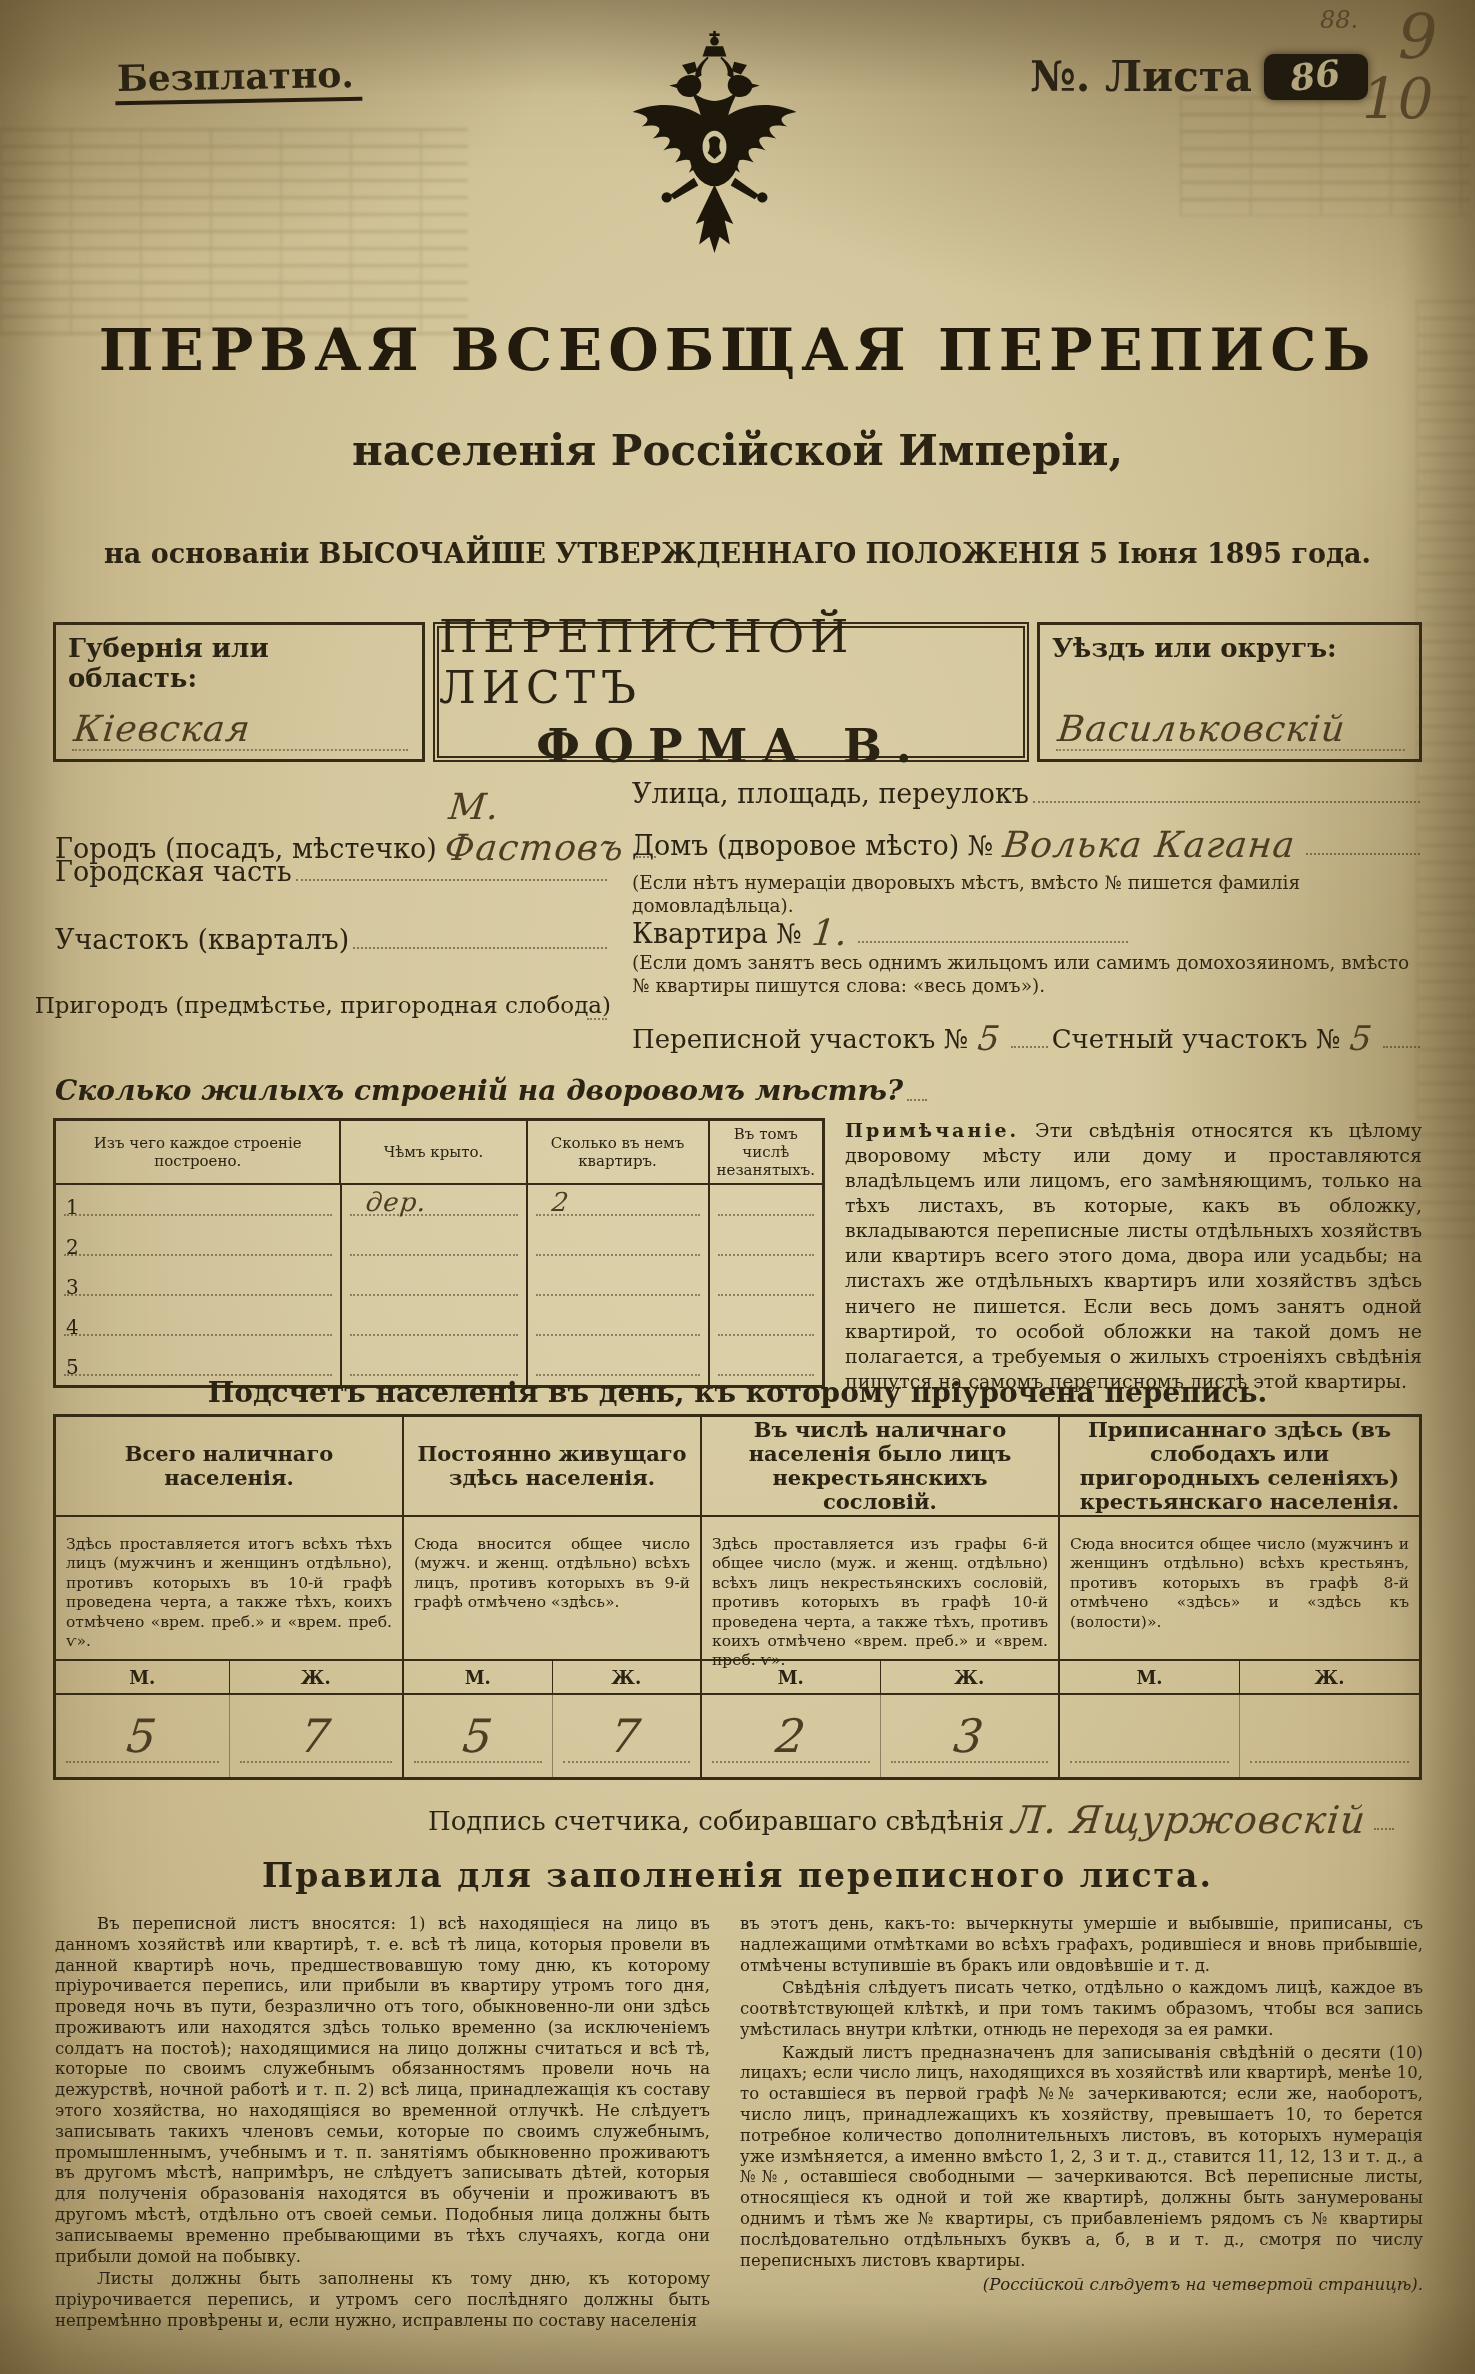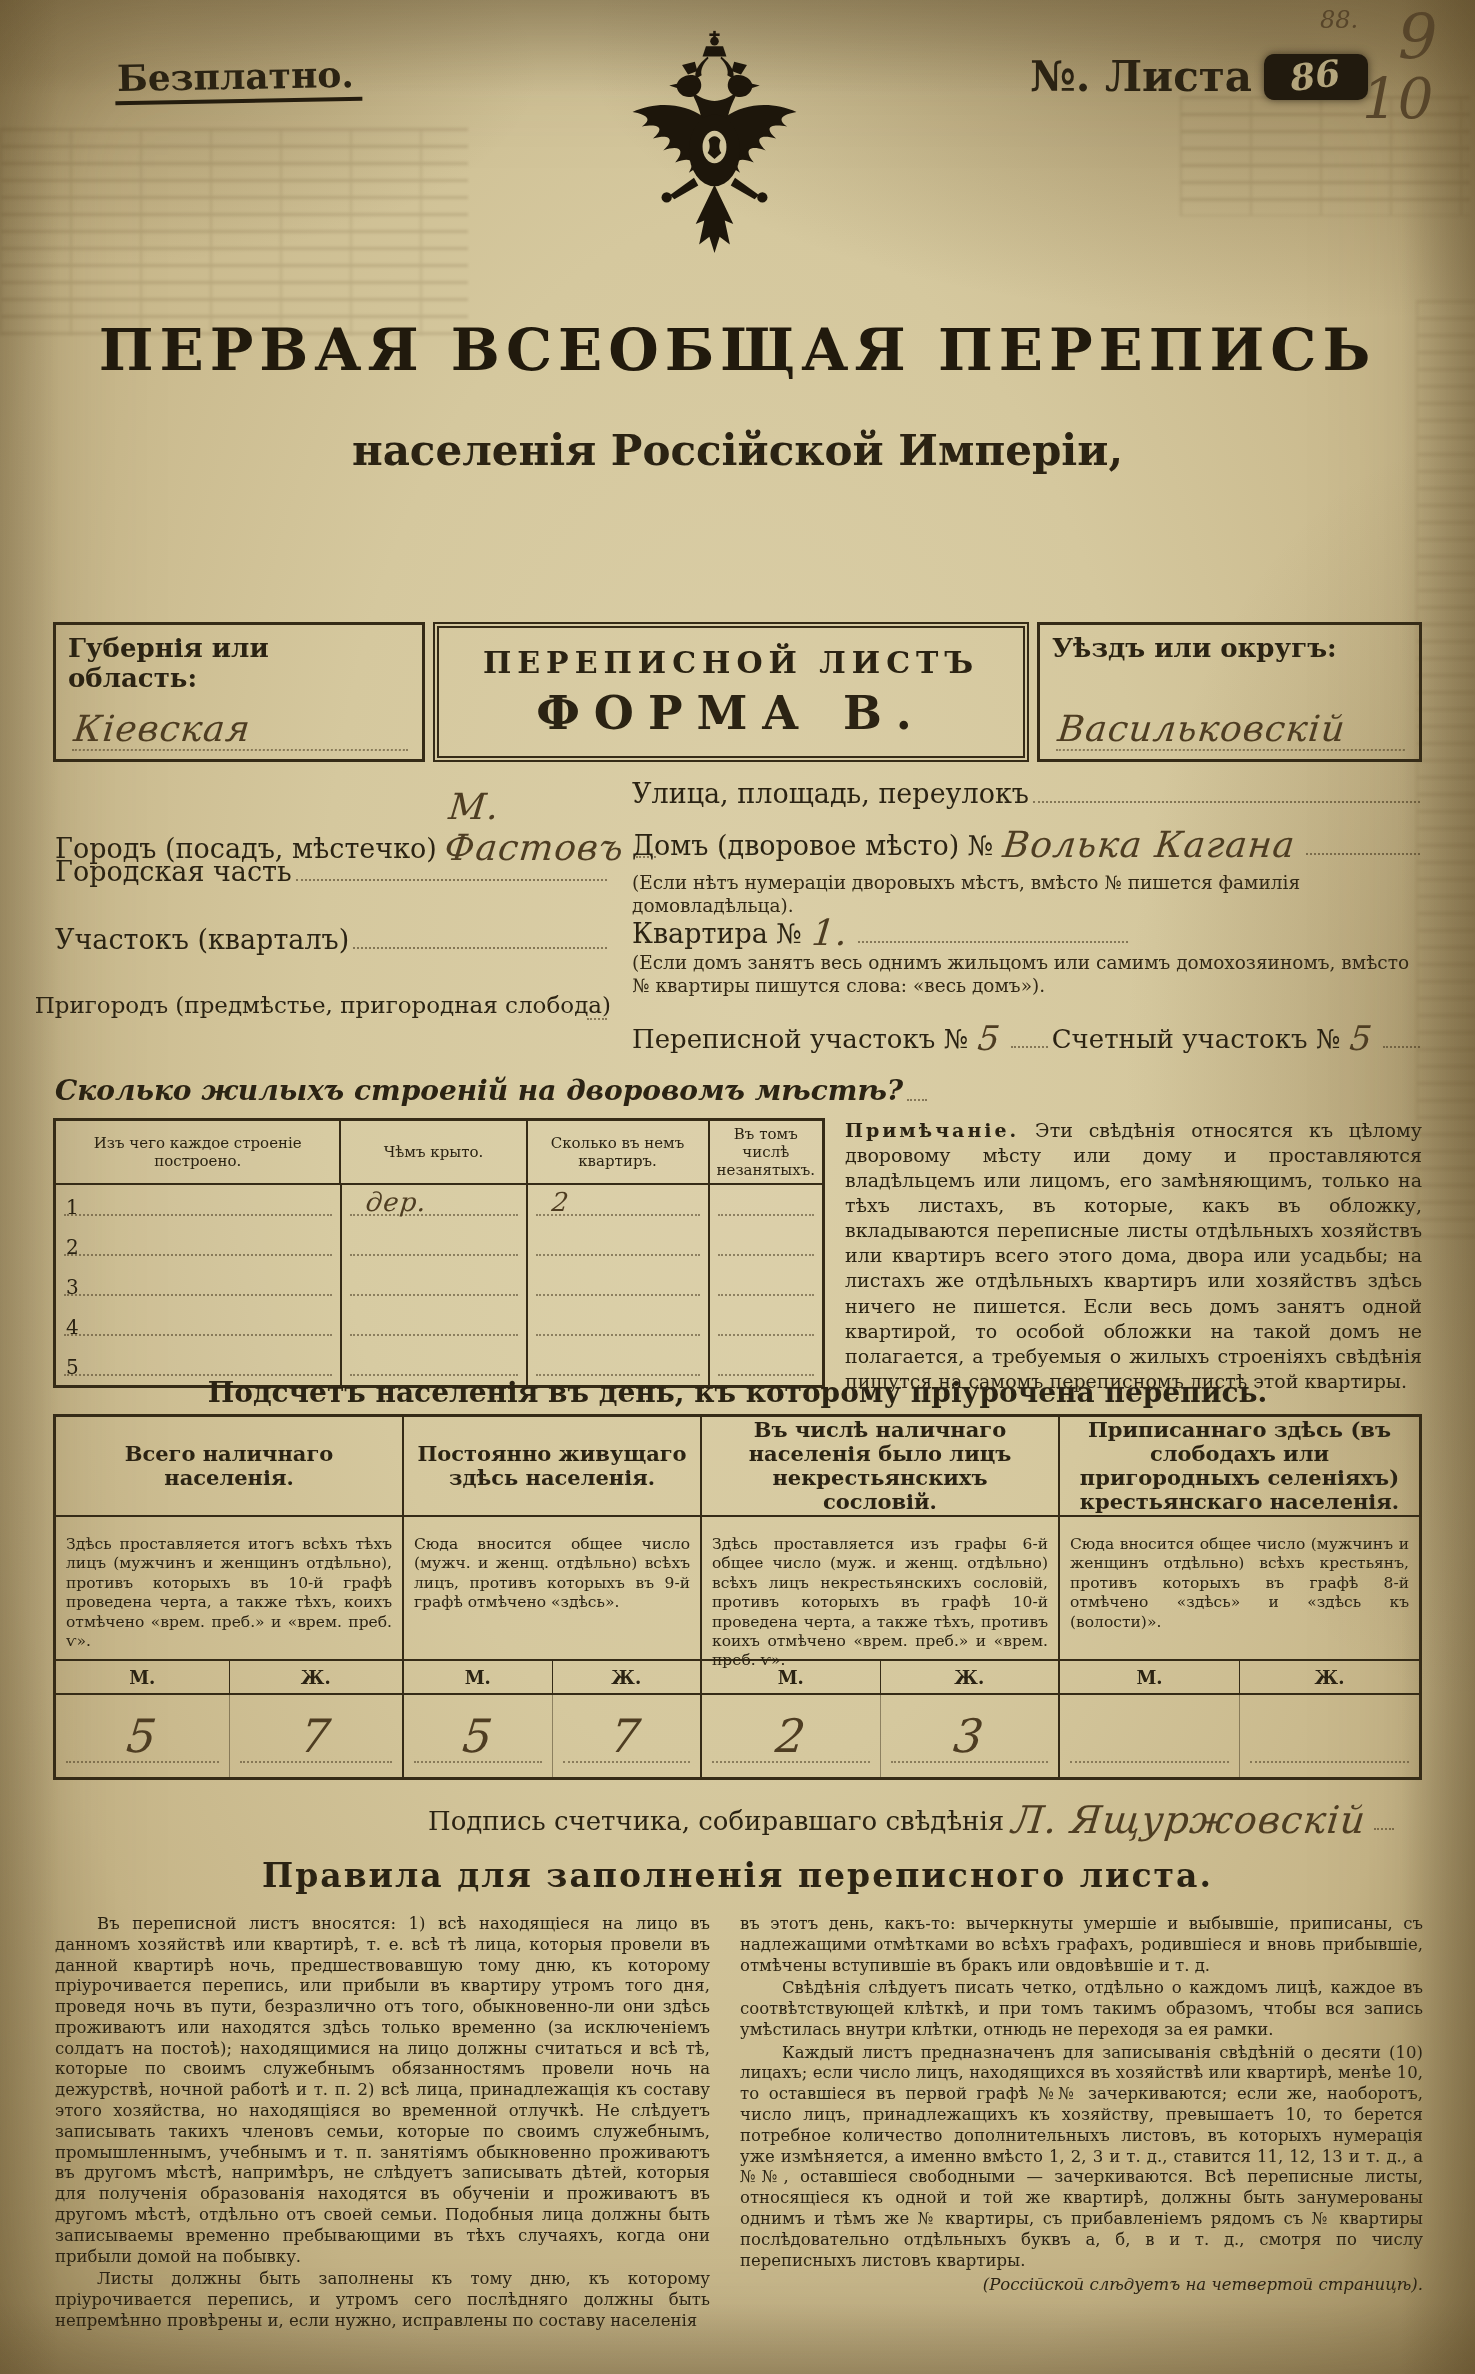--- a/index.html
+++ b/index.html
@@ -44,21 +44,21 @@
   .title2 { left:0; right:0; top:426px; text-align:center; font-size:42px; font-weight:bold; }
   .title3 { left:0; right:0; top:538px; text-align:center; font-size:27px; font-weight:bold; }
 
   .hdr-boxes { left:53px; top:622px; width:1369px; height:140px; display:flex; gap:8px; }
   .hbox { border:3px solid #352b17; position:relative; box-sizing:border-box; }
   .hbox-left { width:372px; } .hbox-right { width:385px; } .hbox-center { flex:1; border:6px double #352b17;
     display:flex; flex-direction:column; align-items:center; justify-content:center; }
   .hbox .blabel { font-size:26px; font-weight:bold; padding:8px 16px 0 12px; }
   .hbox .bval { position:absolute; left:18px; bottom:8px; right:12px; font-size:36px;
     border-bottom:2px dotted rgba(64,50,26,.5); }
-  .form-l1 { font-size:30px; font-weight:bold; letter-spacing:6px; }
+  .form-l1 { font-size:44px; font-weight:normal; letter-spacing:6px; }
   .form-l2 { font-size:46px; font-weight:bold; letter-spacing:14px; margin-top:6px; }
 
   .frow { display:flex; align-items:flex-end; font-size:27px; }
   .frow .hand { font-size:36px; margin:0 6px -4px 10px; }
   .smallnote { font-size:18.5px; line-height:1.22; color:#332916; }
   .row-city     { left:55px;  top:786px; width:556px; }
   .row-citypart { left:55px;  top:856px; width:556px; }
   .row-uch      { left:55px;  top:924px; width:556px; }
   .row-prig     { left:55px;  top:992px; width:556px; font-size:23px;flex-direction:column; }
   .row-street   { left:632px; top:778px; width:792px; }
@@ -168,20 +168,21 @@
     <span class="smudge">
       <span class="smudge-val">86</span>
     </span>
   </div>
   <div class="abs note-small margin-note">88.</div>
   <div class="abs note-9 margin-note">9</div>
   <div class="abs note-10 margin-note">10</div>
 
   <div class="abs title1">ПЕРВАЯ ВСЕОБЩАЯ ПЕРЕПИСЬ</div>
   <div class="abs title2">населенія Россійской Имперіи,</div>
+  <div class="abs title3">на основаніи ВЫСОЧАЙШЕ УТВЕРЖДЕННАГО ПОЛОЖЕНІЯ 5 Іюня 1895 года.</div>
 
   <div class="abs hdr-boxes">
     <div class="hbox hbox-left">
       <div class="blabel">Губернія или область:</div>
       <div class="bval hand">Кіевская</div>
     </div>
     <div class="hbox hbox-center">
       <div class="form-l1">ПЕРЕПИСНОЙ ЛИСТЪ</div>
       <div class="form-l2">ФОРМА В.</div>
     </div>

